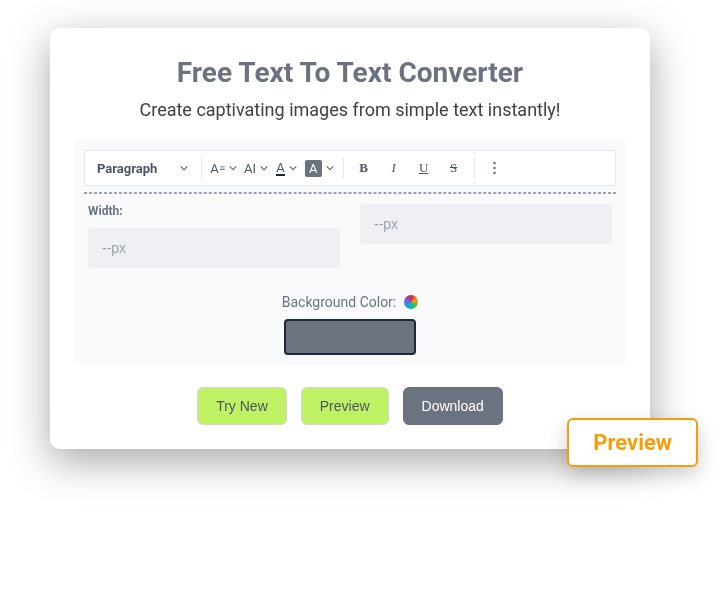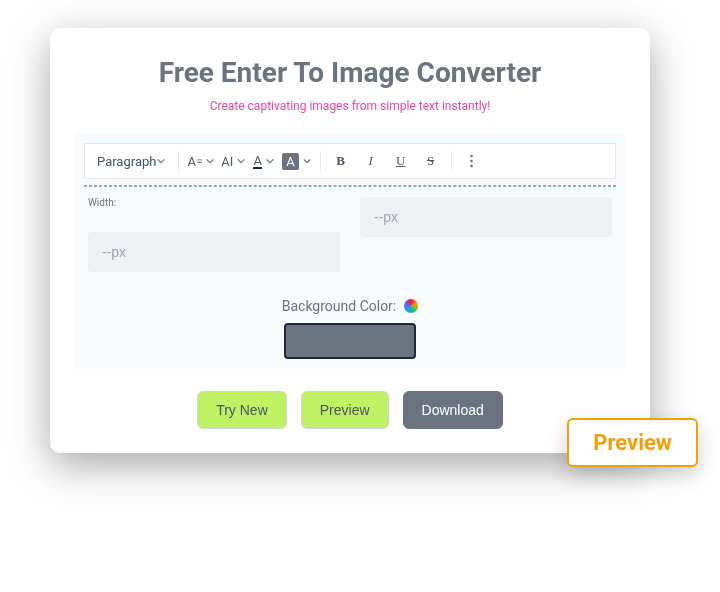--- a/index.html
+++ b/index.html
@@ -22,22 +22,22 @@
 }
 .title {
   text-align: center;
   font-size: 28px;
   font-weight: 700;
   color: #6b7280;
   margin-bottom: 10px;
 }
 .subtitle {
   text-align: center;
-  font-size: 12px;
-  color: #ec4899;
+  font-size: 18px;
+  color: #404040;
   margin-bottom: 20px;
 }
 .editor-area {
   background: #f9fafb;
   border-radius: 4px;
   padding: 10px;
 }
 .toolbar {
   display: flex;
   align-items: center;
@@ -45,21 +45,23 @@
   background: #fff;
   border: 1px solid #e5e7eb;
   padding: 5px 8px;
   margin-bottom: 6px;
   font-size: 13px;
   color: #4b5563;
 }
 .tb-select {
   display: flex;
   align-items: center;
+  gap: 22px;
   padding: 2px 4px;
+  font-weight: bold;
 }
 .divider {
   width: 1px;
   height: 20px;
   background: #e5e7eb;
   margin: 0 2px;
 }
 .tb-btn {
   display: flex;
   align-items: center;
@@ -99,24 +101,25 @@
   color: #9ca3af;
 }
 .dims {
   display: flex;
   gap: 20px;
   margin-top: 10px;
   padding: 0 4px;
 }
 .dim-col { flex: 1; }
 .dim-label {
-  font-size: 10px;
+  font-size: 12px;
   color: #6b7280;
-  margin-bottom: 24px;
+  margin-bottom: 10px;
   display: block;
+  font-weight: bold;
 }
 .dim-input {
   width: 100%;
   background: #eef0f3;
   border: none;
   border-radius: 4px;
   padding: 12px 14px;
   font-size: 14px;
   color: #0c4a6e;
 }
@@ -179,21 +182,21 @@
   border-radius: 50%;
   background: conic-gradient(#e11d48, #f59e0b, #22c55e, #0ea5e9, #6366f1, #e11d48);
   display: inline-block;
   vertical-align: middle;
 }
 </style>
 </head>
 <body>
 
 <div class="card">
-  <h1 class="title">Free Enter To Image Converter</h1>
+  <h1 class="title">Free Text To Text Converter</h1>
   <p class="subtitle">Create captivating images from simple text instantly!</p>
 
   <div class="editor-area">
     <div class="toolbar">
       <div class="tb-select">
         <span>Paragraph</span>
         <span class="chevron"><svg viewBox="0 0 12 12">
               <path d="M2 4l4 4 4-4" stroke="#6b7280" fill="none" stroke-width="1.5"></path>
             </svg></span>
       </div>

